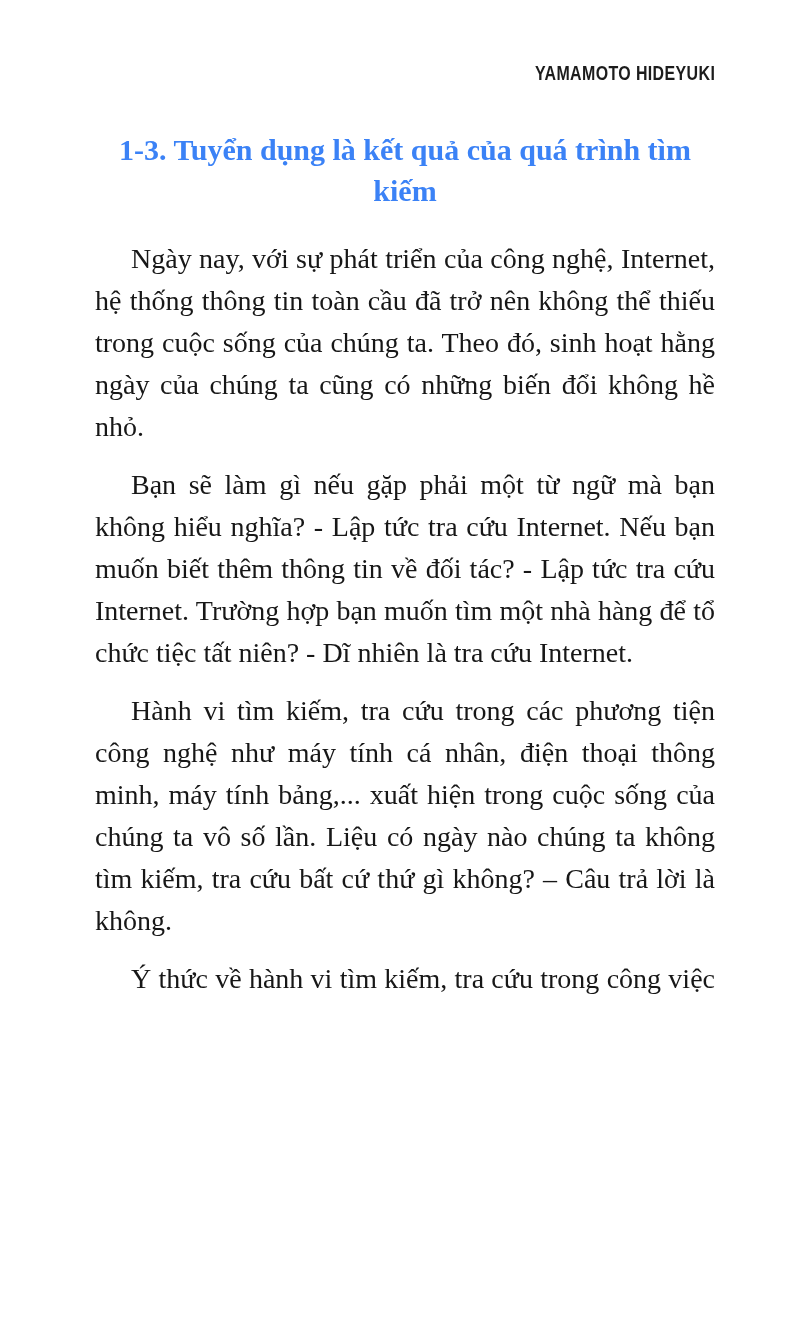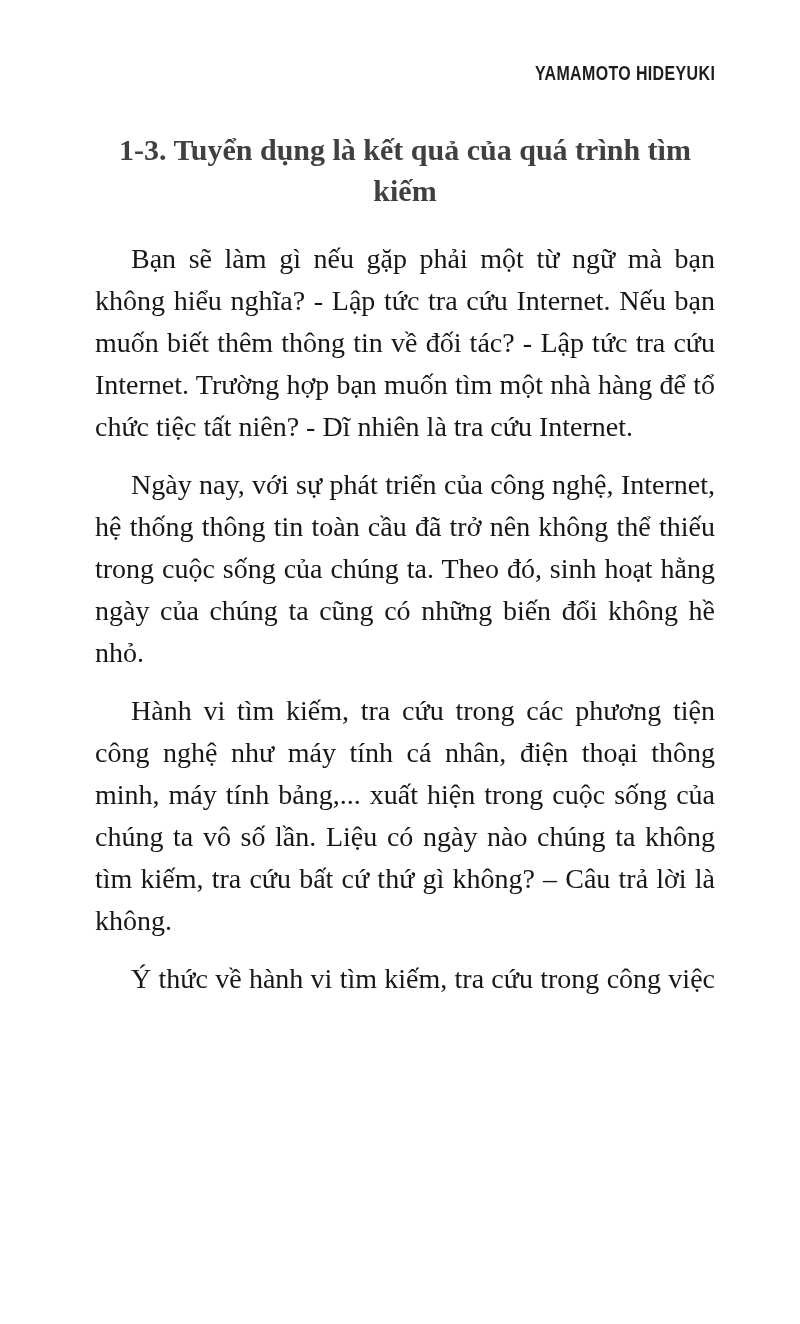--- a/index.html
+++ b/index.html
@@ -34,21 +34,21 @@
     transform-origin: right center;
     white-space: nowrap;
   }
   .chapter-title {
     margin: 46px auto 26px auto;
     max-width: 620px;
     text-align: center;
     font-size: 30px;
     font-weight: 700;
     line-height: 1.38;
-    color: #404040;
+    color: #3b82f6;
   }
   .body-text p {
     margin: 0 0 16px 0;
     font-size: 28px;
     line-height: 42px;
     text-align: justify;
     text-indent: 36px;
     color: #171717;
   }
   .body-text p.justify-last {
@@ -75,22 +75,22 @@
 
 <div class="page">
 
   <div class="running-header">
     <span class="condensed">YAMAMOTO HIDEYUKI</span>
   </div>
 
   <h1 class="chapter-title">1-3. Tuyển dụng là kết quả của quá trình tìm kiếm</h1>
 
   <div class="body-text">
+    <p>Ngày nay, với sự phát triển của công nghệ, Internet, hệ thống thông tin toàn cầu đã trở nên không thể thiếu trong cuộc sống của chúng ta. Theo đó, sinh hoạt hằng ngày của chúng ta cũng có những biến đổi không hề nhỏ.</p>
     <p>Bạn sẽ làm gì nếu gặp phải một từ ngữ mà bạn không hiểu nghĩa? - Lập tức tra cứu Internet. Nếu bạn muốn biết thêm thông tin về đối tác? - Lập tức tra cứu Internet. Trường hợp bạn muốn tìm một nhà hàng để tổ chức tiệc tất niên? - Dĩ nhiên là tra cứu Internet.</p>
-    <p>Ngày nay, với sự phát triển của công nghệ, Internet, hệ thống thông tin toàn cầu đã trở nên không thể thiếu trong cuộc sống của chúng ta. Theo đó, sinh hoạt hằng ngày của chúng ta cũng có những biến đổi không hề nhỏ.</p>
     <p>Hành vi tìm kiếm, tra cứu trong các phương tiện công nghệ như máy tính cá nhân, điện thoại thông minh, máy tính bảng,...  xuất hiện trong cuộc sống của chúng ta vô số lần. Liệu có ngày nào chúng ta không tìm kiếm, tra cứu bất cứ thứ gì không? – Câu trả lời là không.</p>
     <p class="justify-last">Ý thức về hành vi tìm kiếm, tra cứu trong công việc cũng thay đổi sau khi Internet được phổ cập rộng rãi. “Nếu không biết cái đó thì thử tìm thông tin xem nào!”- Đó là câu nói vang lên trong đầu chúng ta hằng ngày hằng giờ. Có thể nói, chúng</p>
   </div>
 
   <div class="page-number">
     <span class="condensed">17</span>
   </div>
 
 </div>
 

